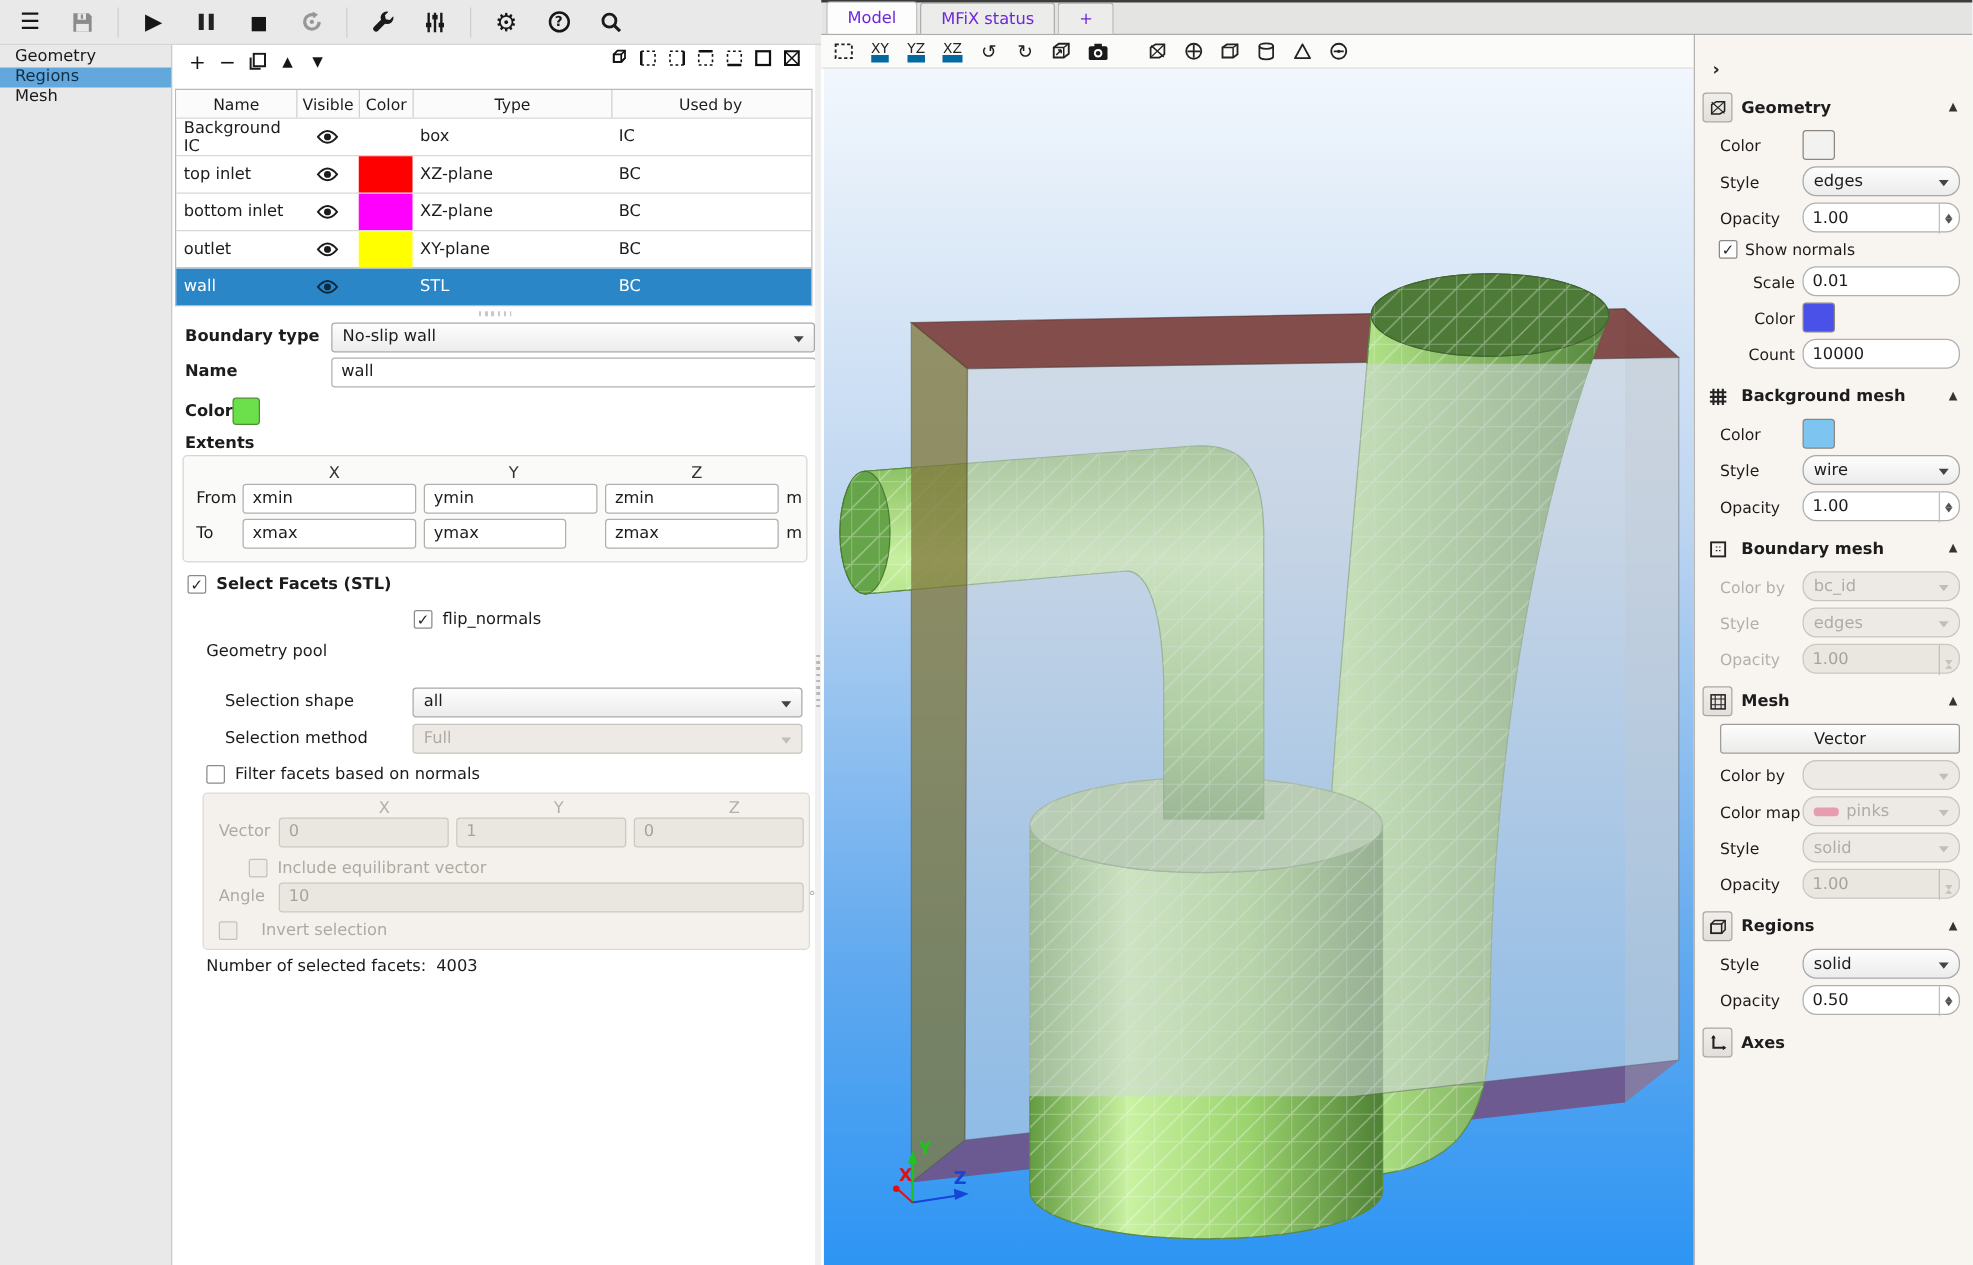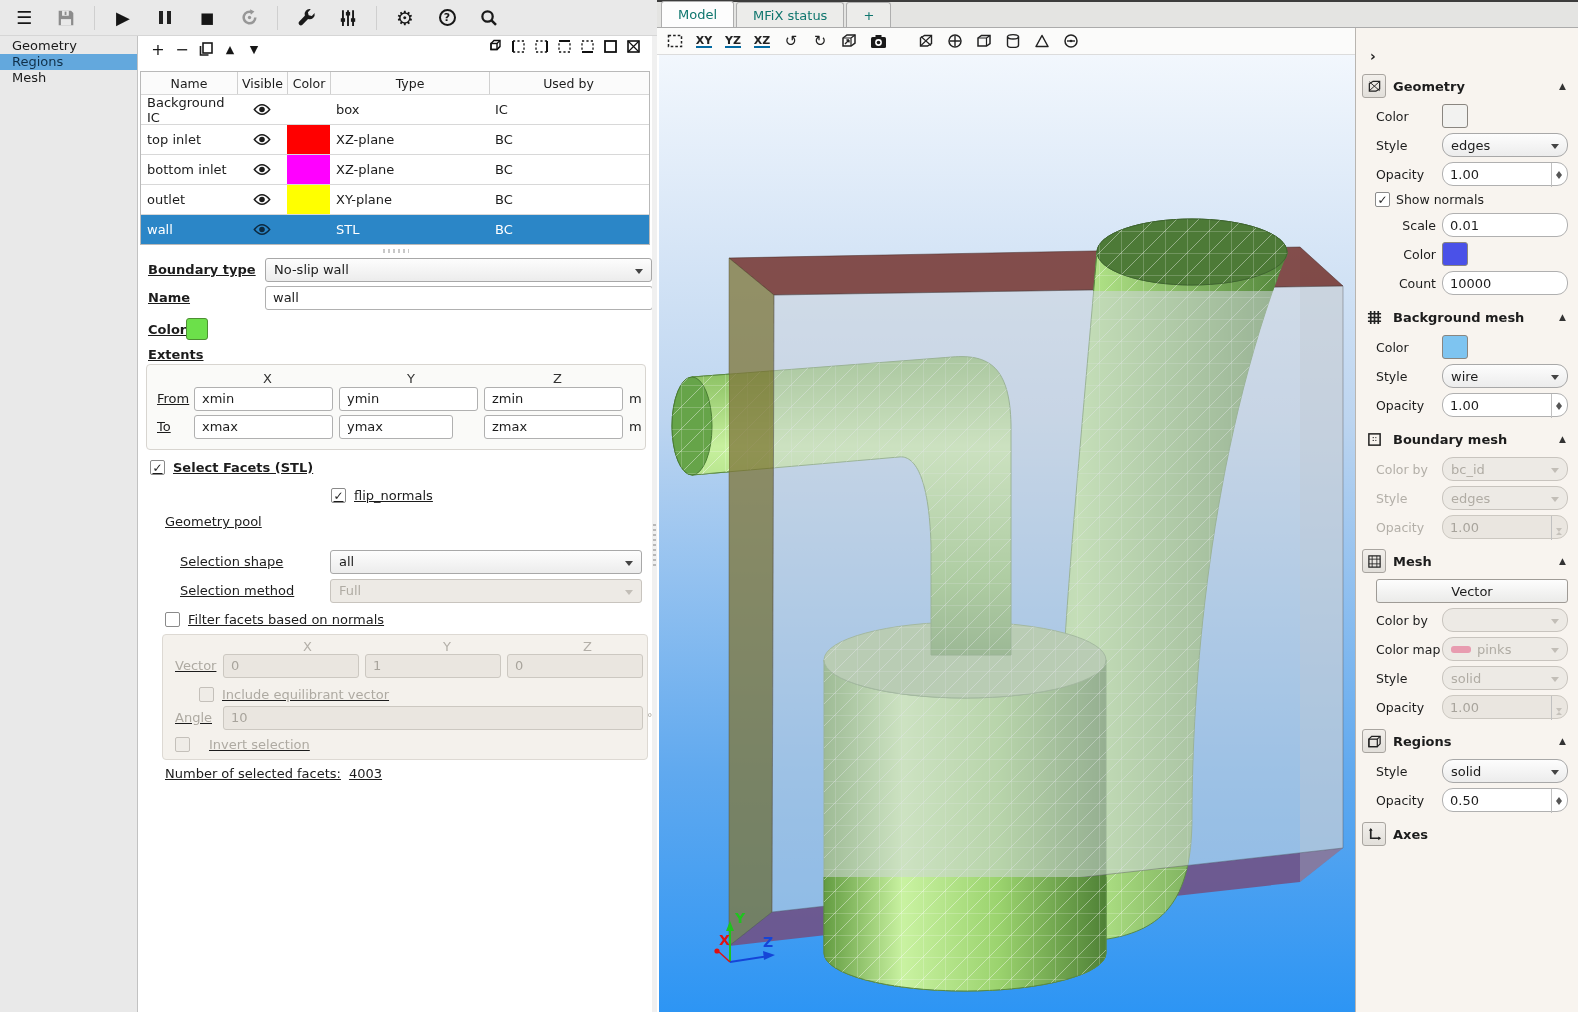--- a/index.html
+++ b/index.html
@@ -41,44 +41,44 @@
   .tc.c-used { width:158px; }
   .trow.head .tc { justify-content:center; border-left:1px solid #d0d0d0; font-size:12.5px; }
   .trow.head .tc:first-child { border-left:none; }
   .swatch-cell { width:100%; height:100%; }
   .trow.selected { background:#2b86c7; color:#fff; }
   .eye { color:#1c1c1c; }
   .trow.selected .eye { color:#0d2a40; }
 
   .dots-h { position:absolute; left:245px; top:213px; width:26px; height:4px; background:repeating-linear-gradient(90deg,#c8c8c8 0 2px, transparent 2px 5px); }
 
-  .frow { position:absolute; display:flex; align-items:center;text-decoration:underline; }
+  .frow { position:absolute; display:flex; align-items:center; }
   .blabel { font-weight:bold; font-size:13px; }
   .combo { position:relative; height:24px; background:linear-gradient(#fdfdfd,#ececec); border:1px solid #a8a8a8; border-radius:3px; padding:0 22px 0 8px; display:flex; align-items:center; font-size:13px; }
   .combo:after { content:""; position:absolute; right:8px; top:10px; border:4px solid transparent; border-top:5px solid #444; }
   .combo.disabled { background:#edeae5; color:#b0aca4; border-color:#c8c4be; }
   .combo.disabled:after { border-top-color:#c2beb7; }
   .tinput { height:24px; background:#fff; border:1px solid #b0b0b0; border-radius:3px; padding:0 7px; display:flex; align-items:center; font-size:13px; }
   .tinput.disabled { background:#eae6e0; border-color:#ccc8c1; color:#a8a49c; }
   .cswatch { width:22px; height:22px; border:1px solid #4d8f33; border-radius:3px; }
   .groupbox { position:absolute; background:#fafaf8; border:1px solid #d8d5d0; border-radius:4px; }
   .groupbox.disabled { background:#f4f1ec; border-color:#ddd9d3; }
   .axis-head { position:absolute; font-size:13px; color:#333; }
   .axis-head.dis { color:#b3afa8; }
   .cb { width:15px; height:15px; background:#fff; border:1px solid #8a8a8a; border-radius:2px; display:flex; align-items:center; justify-content:center; font-size:12px; font-weight:bold; color:#222; }
   .cb.dis { background:#efece7; border-color:#c4c0ba; }
   .dis-label { color:#aeaaa2; }
 
   
   .tabbar { position:absolute; left:657px; top:0; width:921px; height:28px; background:#e4e4e2; border-top:2px solid #3c3c3c; border-bottom:1px solid #ababab; display:flex; align-items:flex-end; padding-left:4px; }
-  .tab { height:25px; padding:0 16px; display:flex; align-items:center; font-size:13px; border:1px solid #aeaeae; border-bottom:none; border-radius:3px 3px 0 0; background:#ececea; margin-right:2px; color:#0f766e; }
+  .tab { height:25px; padding:0 16px; display:flex; align-items:center; font-size:13px; border:1px solid #aeaeae; border-bottom:none; border-radius:3px 3px 0 0; background:#ececea; margin-right:2px; color:#6d28d9; }
   .tab.active { background:#fdfdfd; height:26px; font-weight:normal; }
   .vtoolbar { position:absolute; left:657px; top:28px; width:698px; height:27px; background:#fbfbfa; border-bottom:1px solid #dcdcdc; display:flex; align-items:center; gap:9px; padding:0 8px; }
   .vt-ico { height:20px; min-width:20px; display:flex; align-items:center; justify-content:center; font-size:15px; color:#222; }
-  .axtxt { font-size:11px; font-weight:bold; border-bottom:2px solid #0369a1; line-height:11px; }
+  .axtxt { font-size:11px; font-weight:normal; border-bottom:6px solid #0369a1; line-height:11px; }
   .vt-gap { width:10px; }
   .scene-wrap { position:absolute; left:657px; top:55px; width:698px; height:957px; border-left:2px solid #fff; }
 
   
   .props { position:absolute; left:1355px; top:28px; width:223px; height:984px; background:#f8f4ef; border-left:1px solid #b9b5b0; padding-top:20px; overflow:hidden; }
   .chev { margin:0 0 10px 14px; font-size:14px; font-weight:bold; color:#222; width:18px; }
   .psec { display:flex; align-items:center; margin:10px 6px 6px 6px; }
   .icon-btn { width:24px; height:24px; display:flex; align-items:center; justify-content:center; }
   .icon-btn.framed { background:linear-gradient(#f2efeb,#e2dfda); border:1px solid #a9a5a0; border-radius:3px; }
   .psec .ptitle { font-weight:bold; font-size:13px; margin-left:7px; flex:1; }

